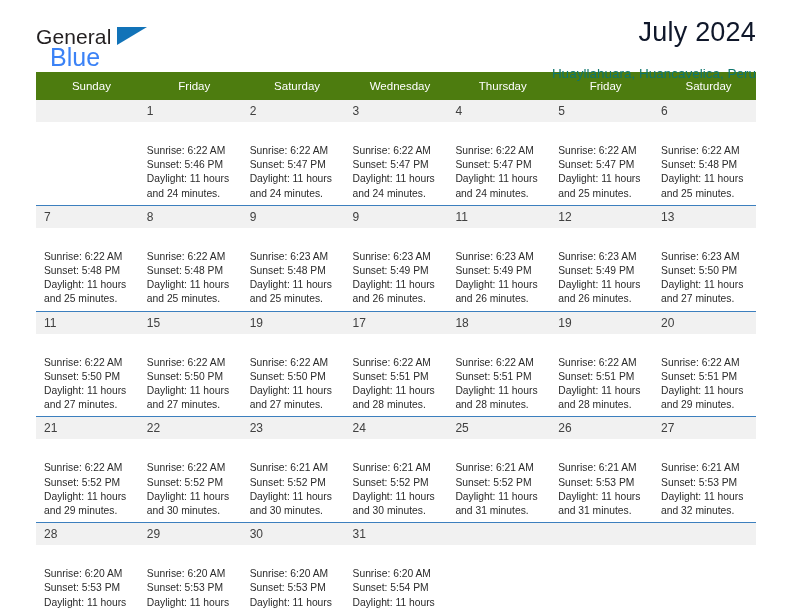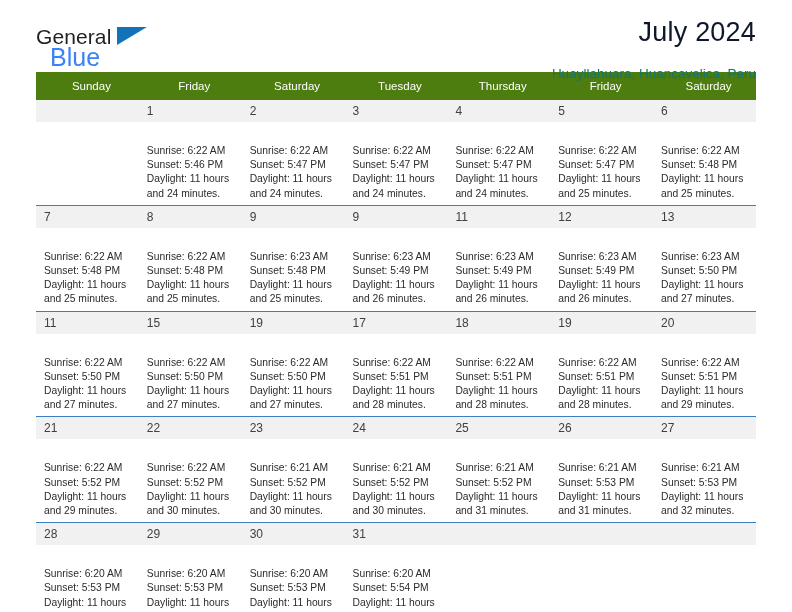--- a/index.html
+++ b/index.html
@@ -155,21 +155,21 @@
     </div>
 
   </div>
 
   <table class="calendar">
     <thead>
       <tr>
         <th>Sunday</th>
         <th>Friday</th>
         <th>Saturday</th>
-        <th>Tuesday</th>
+        <th>Wednesday</th>
         <th>Thursday</th>
         <th>Friday</th>
         <th>Saturday</th>
       </tr>
     </thead>
     <tbody>
         <tr class="week-row">
           <td class="day-cell blank">
             <div class="daynum empty"></div>
           </td>

